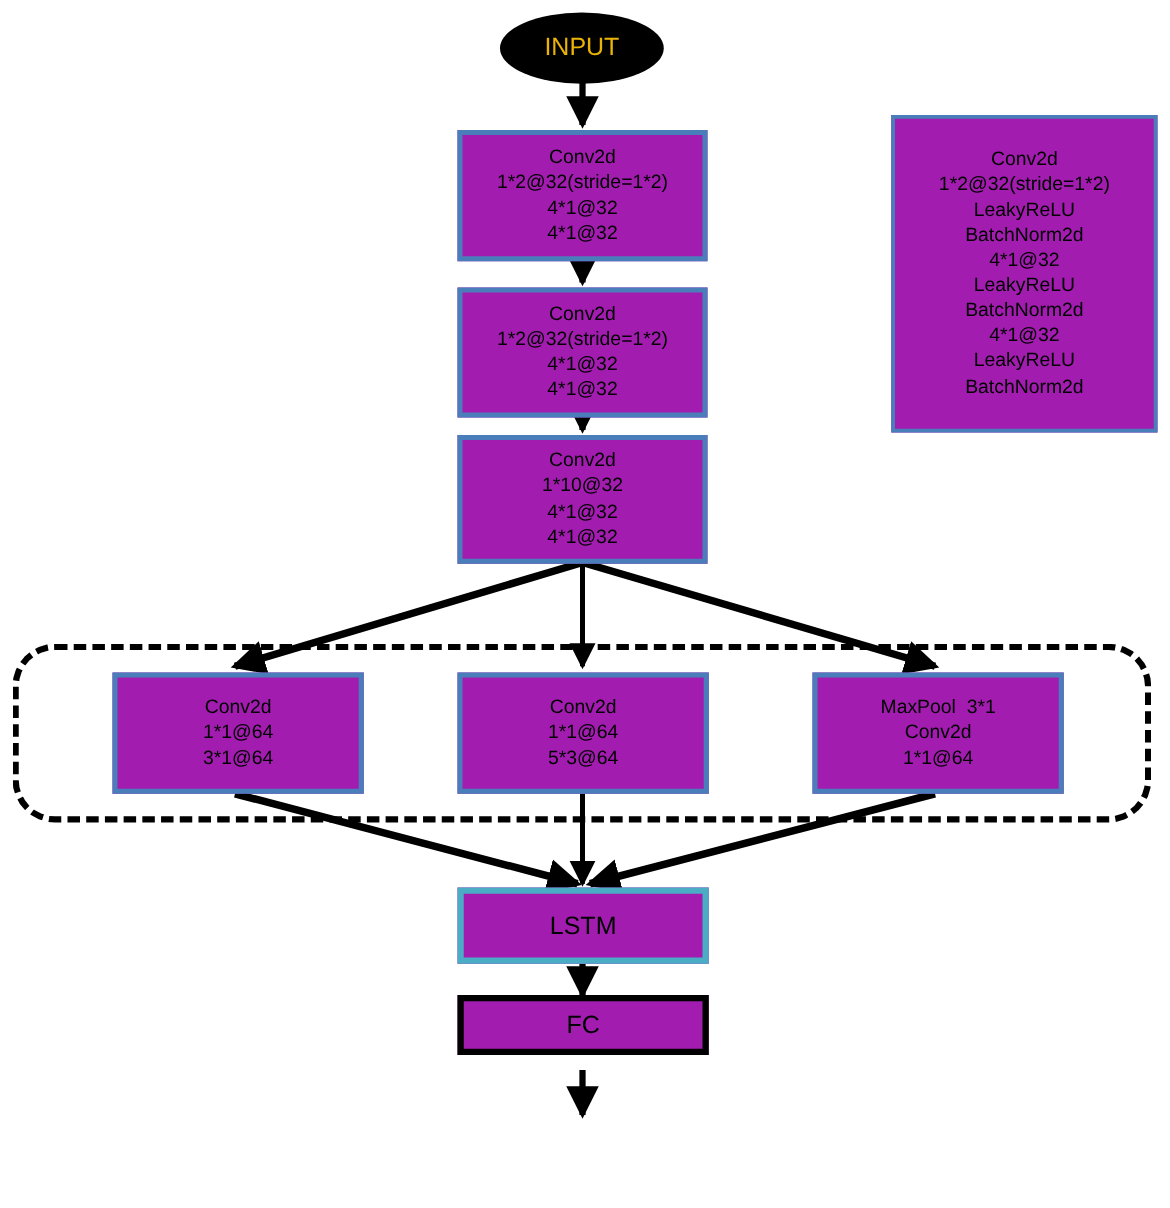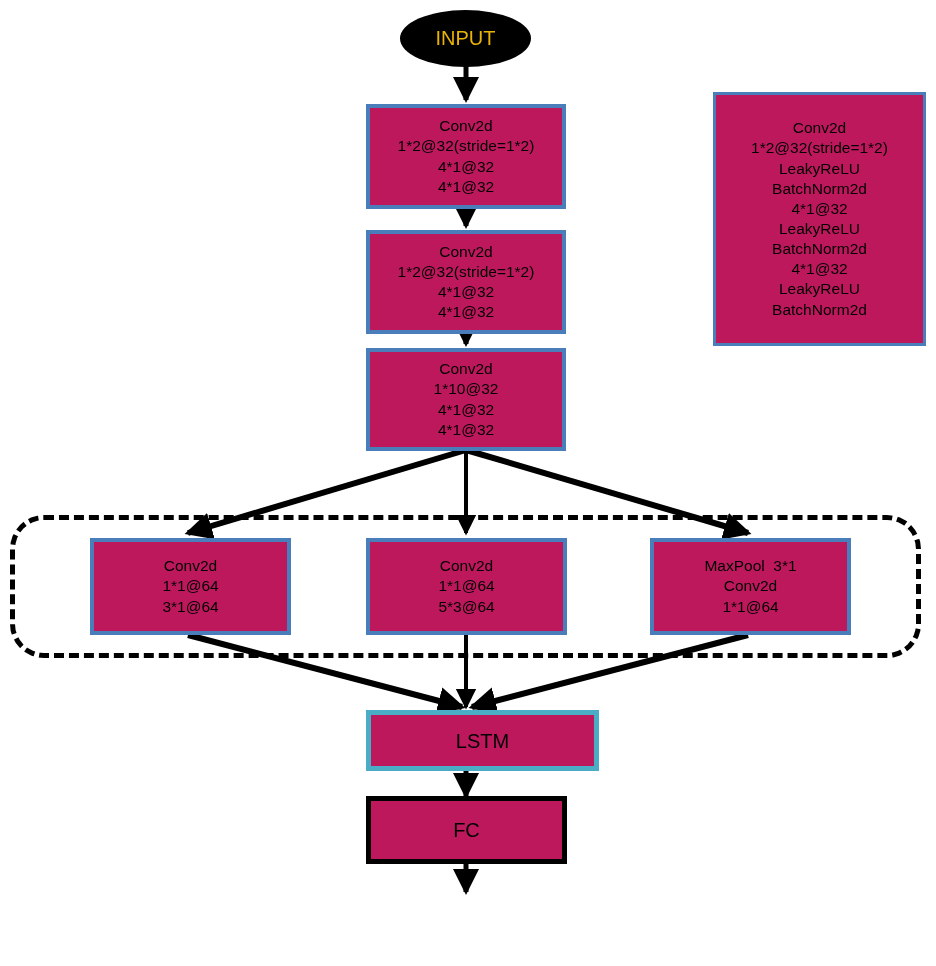--- a/index.html
+++ b/index.html
@@ -28,21 +28,21 @@
     pointer-events: none;
   }
   
   .node {
     position: absolute;
     box-sizing: border-box;
     display: flex;
     flex-direction: column;
     align-items: center;
     justify-content: center;
-    background: #be185d;
+    background: #a21caf;
     text-align: center;
     z-index: 3;
   }
   .node .line {
     display: block;
     white-space: pre;
     line-height: 1.30;
   }
   .box-blue {
     border: 4px solid #4A7EBB;
@@ -167,22 +167,22 @@
     <span class="line">1*1@64</span>
     <span class="line">5*3@64</span>
   </div>
 
   <div class="node box-blue fs-16" style="left:650px; top:538px; width:201px; height:97px;">
     <span class="line">MaxPool  3*1</span>
     <span class="line">Conv2d</span>
     <span class="line">1*1@64</span>
   </div>
 
-  <div class="node box-teal fs-20" style="left:366px; top:710px; width:233px; height:61px;">
+  <div class="node box-teal fs-20" style="left:366px; top:710px; width:201px; height:61px;">
     <span class="line">LSTM</span>
   </div>
 
-  <div class="node box-black fs-20" style="left:366px; top:796px; width:201px; height:68px;">
+  <div class="node box-black fs-20" style="left:366px; top:796px; width:201px; height:48px;">
     <span class="line">FC</span>
   </div>
 
 
 </div>
 
 </body></html>

